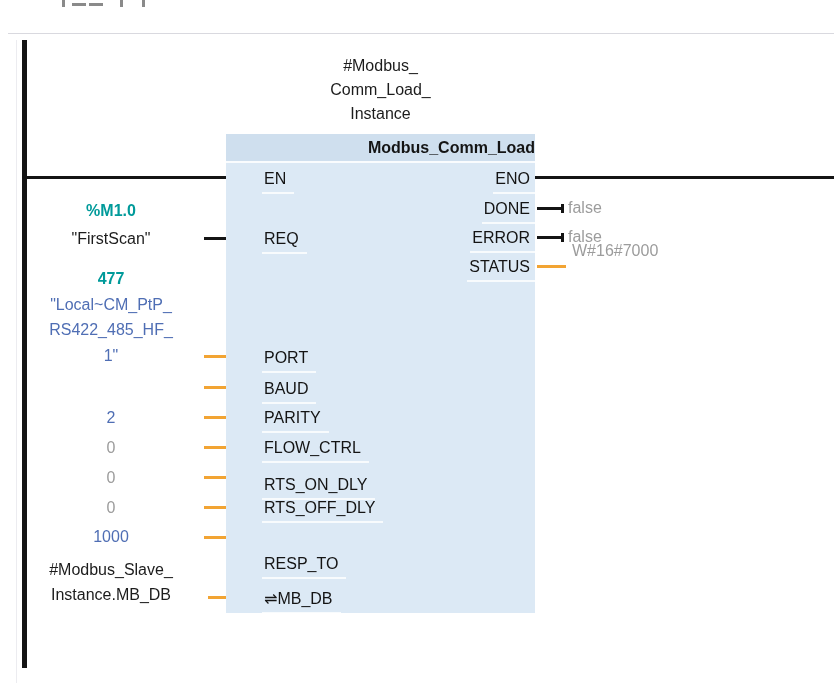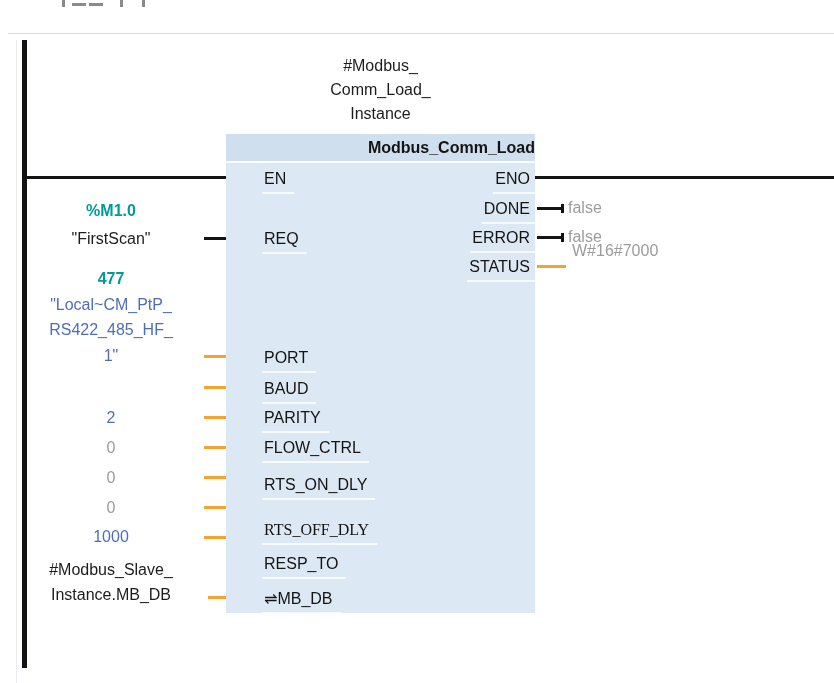--- a/index.html
+++ b/index.html
@@ -83,21 +83,21 @@
     <div class="fb-header-sep"></div>
   </div>
 
   <div class="lpin" style="top:168px;"><span class="pinlabel">EN</span></div>
   <div class="lpin" style="top:228px;"><span class="pinlabel">REQ</span></div>
   <div class="lpin" style="top:347px;"><span class="pinlabel">PORT</span></div>
   <div class="lpin" style="top:378px;"><span class="pinlabel">BAUD</span></div>
   <div class="lpin" style="top:407px;"><span class="pinlabel">PARITY</span></div>
   <div class="lpin" style="top:437px;"><span class="pinlabel">FLOW_CTRL</span></div>
   <div class="lpin" style="top:474px;"><span class="pinlabel">RTS_ON_DLY</span></div>
-  <div class="lpin" style="top:519px;font-family:Liberation Serif, serif;"><span class="pinlabel">RTS_OFF_DLY</span></div>
+  <div class="lpin" style="top:497px;"><span class="pinlabel">RTS_OFF_DLY</span></div>
   <div class="lpin" style="top:553px;text-decoration:underline;"><span class="pinlabel">RESP_TO</span></div>
   <div class="lpin" style="top:588px;"><span class="pinlabel"><span class="inout-sym">⇌</span><span>MB_DB</span></span></div>
 
   <div class="rpin" style="top:168px;"><span class="pinlabel">ENO</span></div>
   <div class="rpin" style="top:198px;"><span class="pinlabel">DONE</span></div>
   <div class="rpin" style="top:227px;"><span class="pinlabel">ERROR</span></div>
   <div class="rpin" style="top:256px;"><span class="pinlabel">STATUS</span></div>
 
   <div class="wire" style="left:27px;top:176px;width:199px;"></div>
   <div class="wire" style="left:535px;top:176px;width:299px;"></div>

